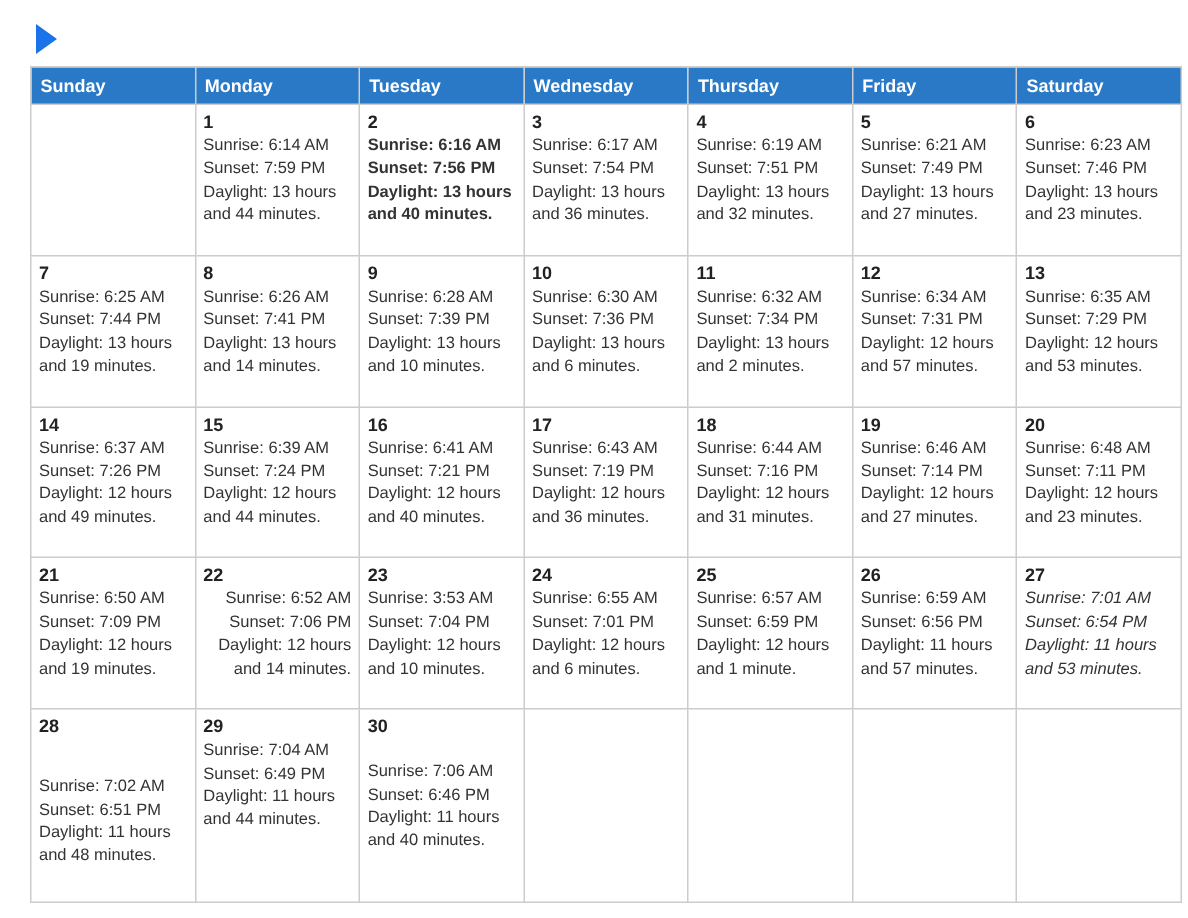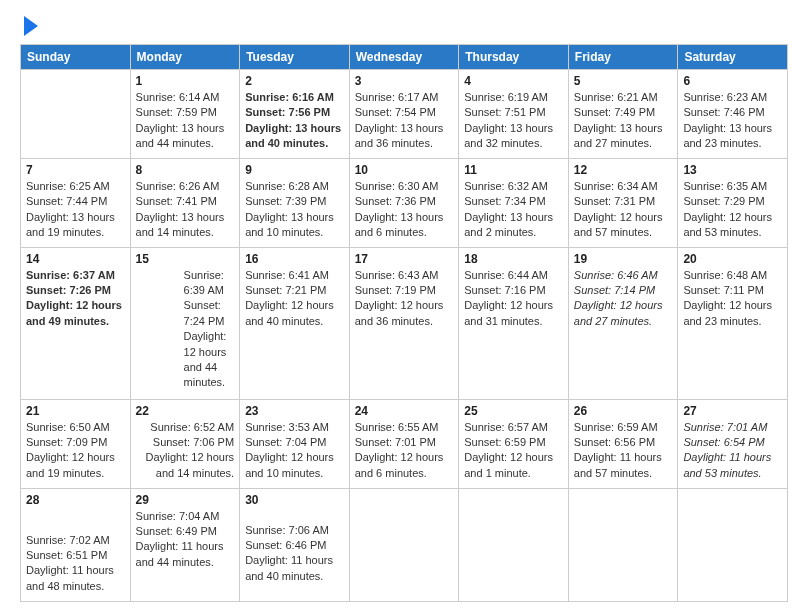--- a/index.html
+++ b/index.html
@@ -215,28 +215,28 @@
             <span class="day-num">13</span>
             <div class="day-info" style="white-space: pre-line;">Sunrise: 6:35 AM
 Sunset: 7:29 PM
 Daylight: 12 hours
 and 53 minutes.</div>
           </td>
         </tr>
         <tr>
           <td>
             <span class="day-num">14</span>
-            <div class="day-info" style="white-space: pre-line; font-weight: bold;">Sunrise: 6:37 AM
+            <div class="day-info" style="white-space: pre-line;">Sunrise: 6:37 AM
 Sunset: 7:26 PM
 Daylight: 12 hours
 and 49 minutes.</div>
           </td>
           <td>
             <span class="day-num">15</span>
-            <div class="day-info" style="white-space: pre-line; margin-left: 48px;">Sunrise: 6:39 AM
+            <div class="day-info" style="white-space: pre-line;">Sunrise: 6:39 AM
 Sunset: 7:24 PM
 Daylight: 12 hours
 and 44 minutes.</div>
           </td>
           <td>
             <span class="day-num">16</span>
             <div class="day-info" style="white-space: pre-line;">Sunrise: 6:41 AM
 Sunset: 7:21 PM
 Daylight: 12 hours
 and 40 minutes.</div>
@@ -250,21 +250,21 @@
           </td>
           <td>
             <span class="day-num">18</span>
             <div class="day-info" style="white-space: pre-line;">Sunrise: 6:44 AM
 Sunset: 7:16 PM
 Daylight: 12 hours
 and 31 minutes.</div>
           </td>
           <td>
             <span class="day-num">19</span>
-            <div class="day-info" style="white-space: pre-line; font-style: italic;">Sunrise: 6:46 AM
+            <div class="day-info" style="white-space: pre-line;">Sunrise: 6:46 AM
 Sunset: 7:14 PM
 Daylight: 12 hours
 and 27 minutes.</div>
           </td>
           <td>
             <span class="day-num">20</span>
             <div class="day-info" style="white-space: pre-line;">Sunrise: 6:48 AM
 Sunset: 7:11 PM
 Daylight: 12 hours
 and 23 minutes.</div>

